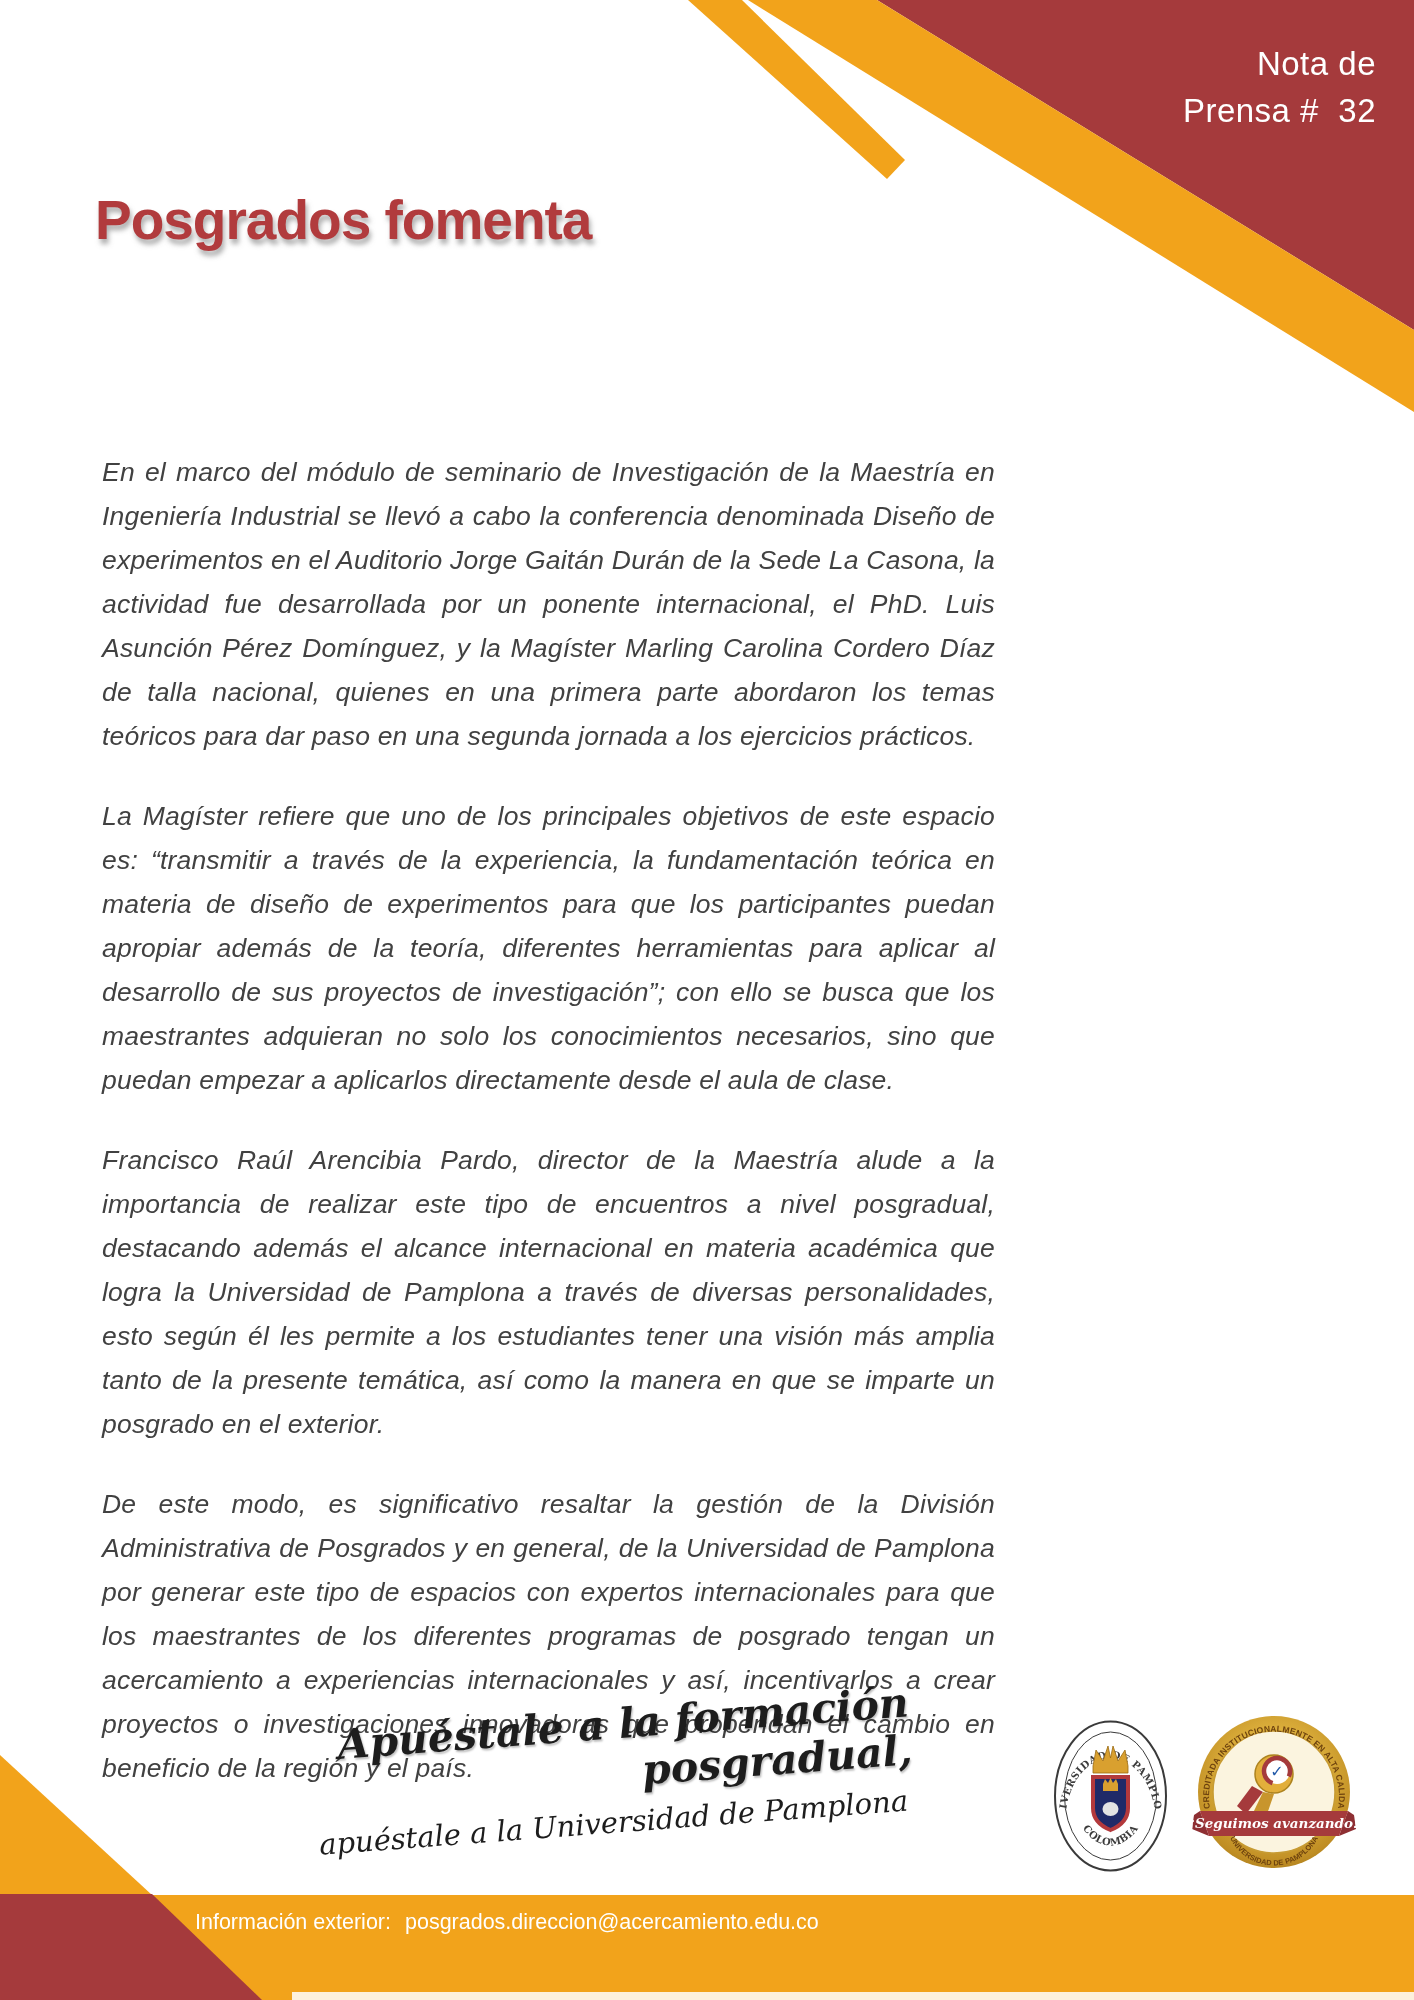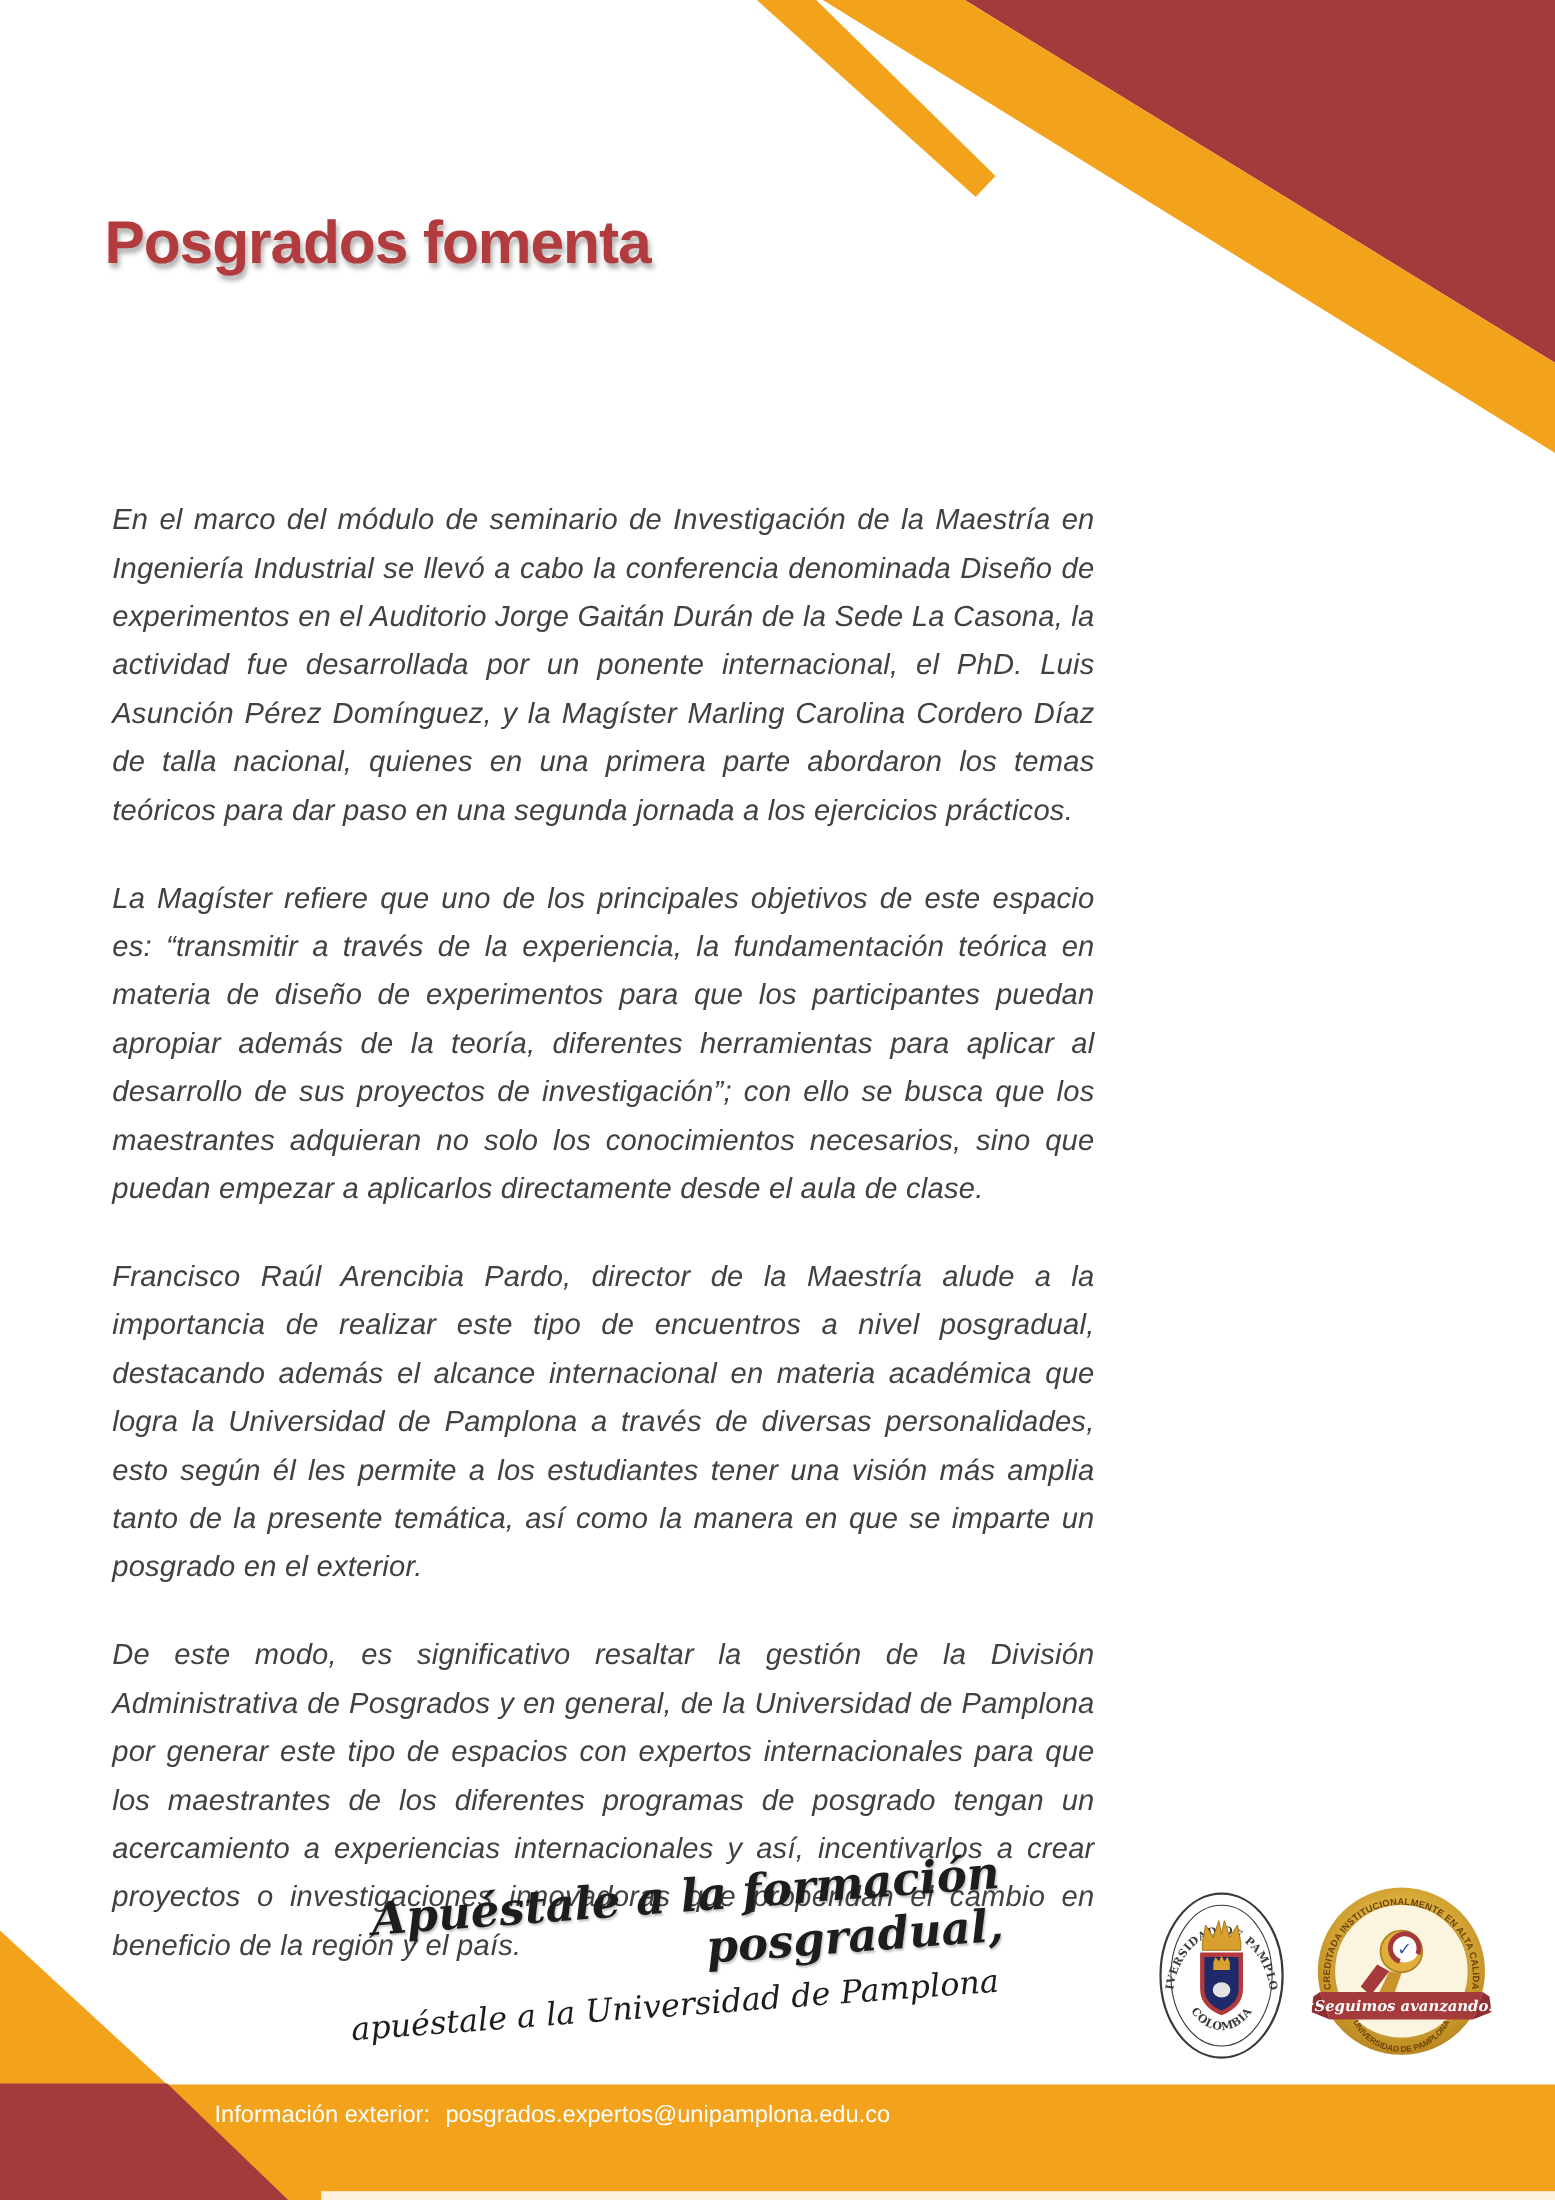--- a/index.html
+++ b/index.html
@@ -64,20 +64,24 @@
 <body>
 
 <div class="page">
 
   <svg class="decor-tr" width="740" height="500" viewBox="0 0 740 500">
     <polygon points="203,0 740,0 740,330" fill="#A53A3C"></polygon>
     <polygon points="74,0 203,0 740,330 740,412" fill="#F2A31B"></polygon>
     <polygon points="14,0 68,0 231,160 213,179" fill="#F2A31B"></polygon>
   </svg>
 
+  <div class="press-note">
+    <div>Nota de</div>
+    <div>Prensa # &nbsp;32</div>
+  </div>
 
 
   <h1 class="title">Posgrados fomenta</h1>
 
   <div class="body-text">
     <p>En el marco del módulo de seminario de Investigación de la Maestría en Ingeniería Industrial se llevó a cabo la conferencia denominada Diseño de experimentos en el Auditorio Jorge Gaitán Durán de la Sede La Casona, la actividad fue desarrollada por un ponente internacional, el PhD. Luis Asunción Pérez Domínguez, y la Magíster Marling Carolina Cordero Díaz de talla nacional, quienes en una primera parte abordaron los temas teóricos para dar paso en una segunda jornada a los ejercicios prácticos.</p>
     <p>La Magíster refiere que uno de los principales objetivos de este espacio es: “transmitir a través de la experiencia, la fundamentación teórica en materia de diseño de experimentos para que los participantes puedan apropiar además de la teoría, diferentes herramientas para aplicar al desarrollo de sus proyectos de investigación”; con ello se busca que los maestrantes adquieran no solo los conocimientos necesarios, sino que puedan empezar a aplicarlos directamente desde el aula de clase.</p>
     <p>Francisco Raúl Arencibia Pardo, director de la Maestría alude a la importancia de realizar este tipo de encuentros a nivel posgradual, destacando además el alcance internacional en materia académica que logra la Universidad de Pamplona a través de diversas personalidades, esto según él les permite a los estudiantes tener una visión más amplia tanto de la presente temática, así como la manera en que se imparte un posgrado en el exterior.</p>
     <p>De este modo, es significativo resaltar la gestión de la División Administrativa de Posgrados y en general, de la Universidad de Pamplona por generar este tipo de espacios con expertos internacionales para que los maestrantes de los diferentes programas de posgrado tengan un acercamiento a experiencias internacionales y así, incentivarlos a crear proyectos o investigaciones innovadoras que propendan el cambio en beneficio de la región y el país.</p>
   </div>
@@ -125,21 +129,21 @@
     <polygon points="158,97 149,122 166,115 164,101" fill="#8E2F33"></polygon>
     <polygon points="10,97 158,97 149,122 19,122" fill="#A53A3C"></polygon>
     <text class="banner-text" x="84" y="114" text-anchor="middle">¡Seguimos avanzando!</text>
     <text class="under-text"><textPath href="#underArc" startOffset="50%" text-anchor="middle">UNIVERSIDAD DE PAMPLONA</textPath></text>
   </svg>
 
   <div class="footer-band"></div>
   <div class="footer-strip"></div>
   <div class="footer-text">
     <div>
-      <span>Información exterior:</span><span class="footer-value">posgrados.expertos@unipamplona.edu.co</span>
+      <span>Información exterior:</span><span class="footer-value">posgrados.direccion@acercamiento.edu.co</span>
     </div>
   </div>
 
   <svg class="decor-bl" width="300" height="245" viewBox="0 0 300 245">
     <polygon points="0,0 152,140 0,140" fill="#F2A31B"></polygon>
     <polygon points="0,139 152,139 262,245 0,245" fill="#A53A3C"></polygon>
   </svg>
 
 </div>
 

